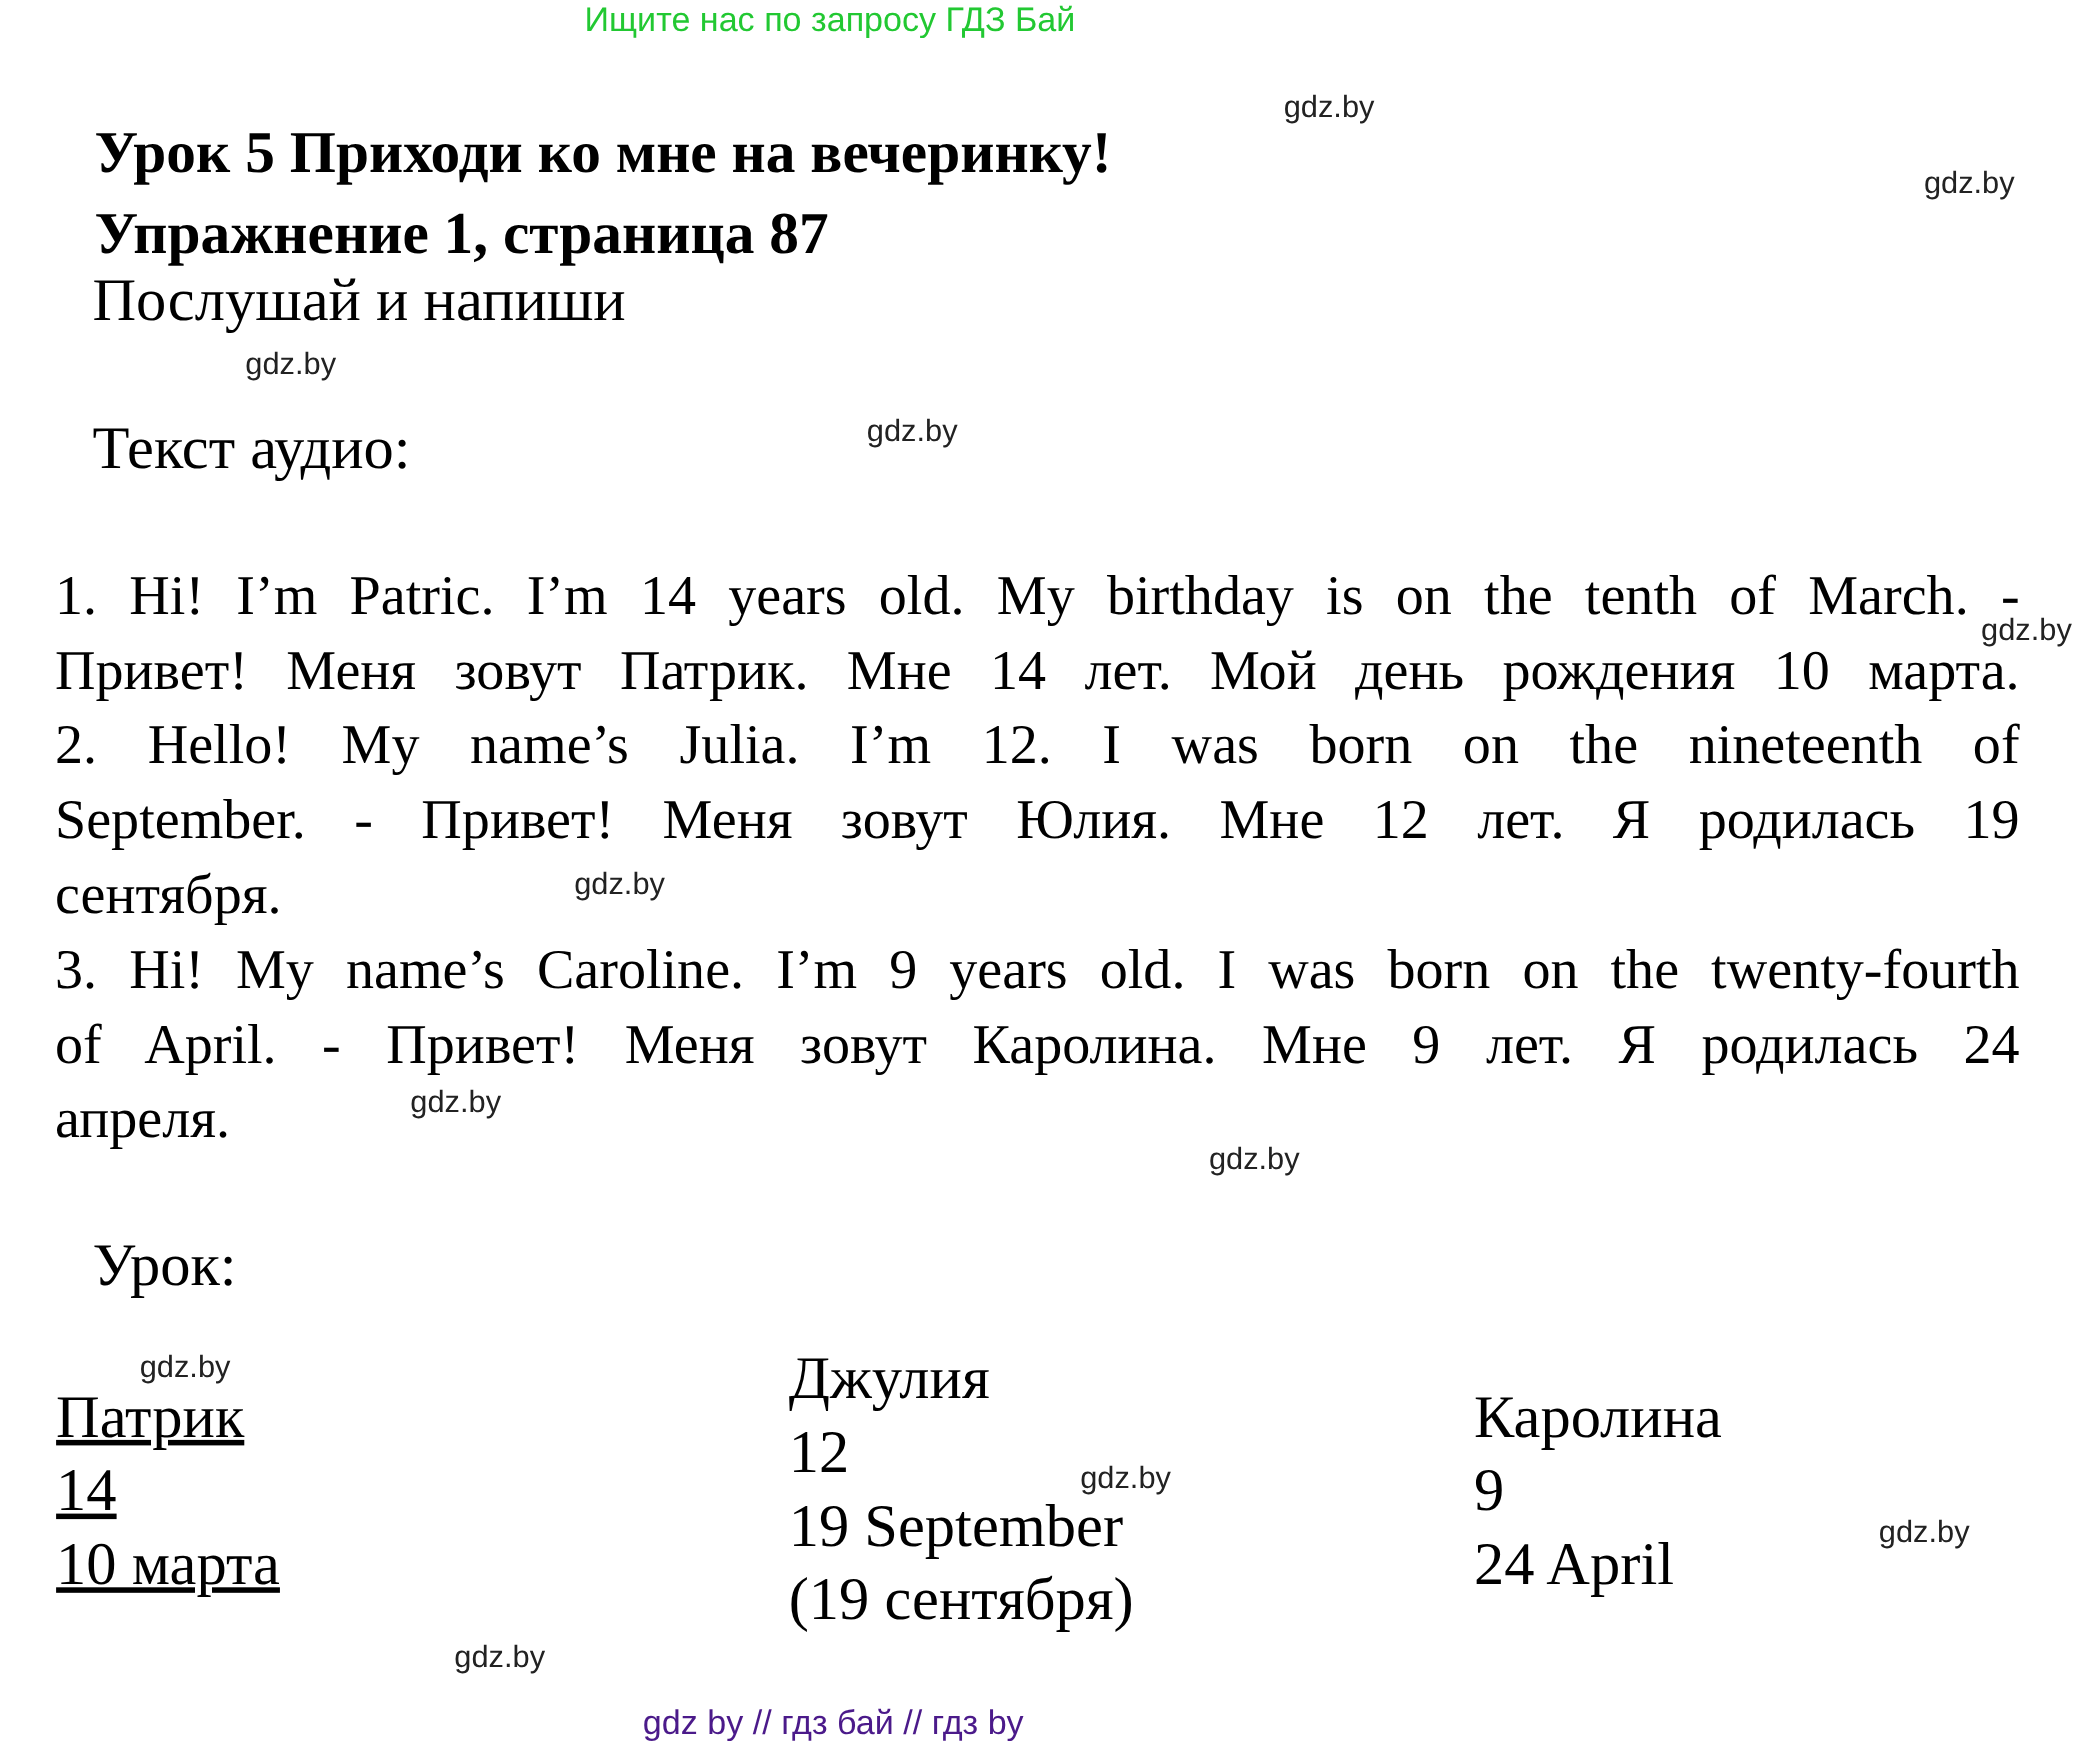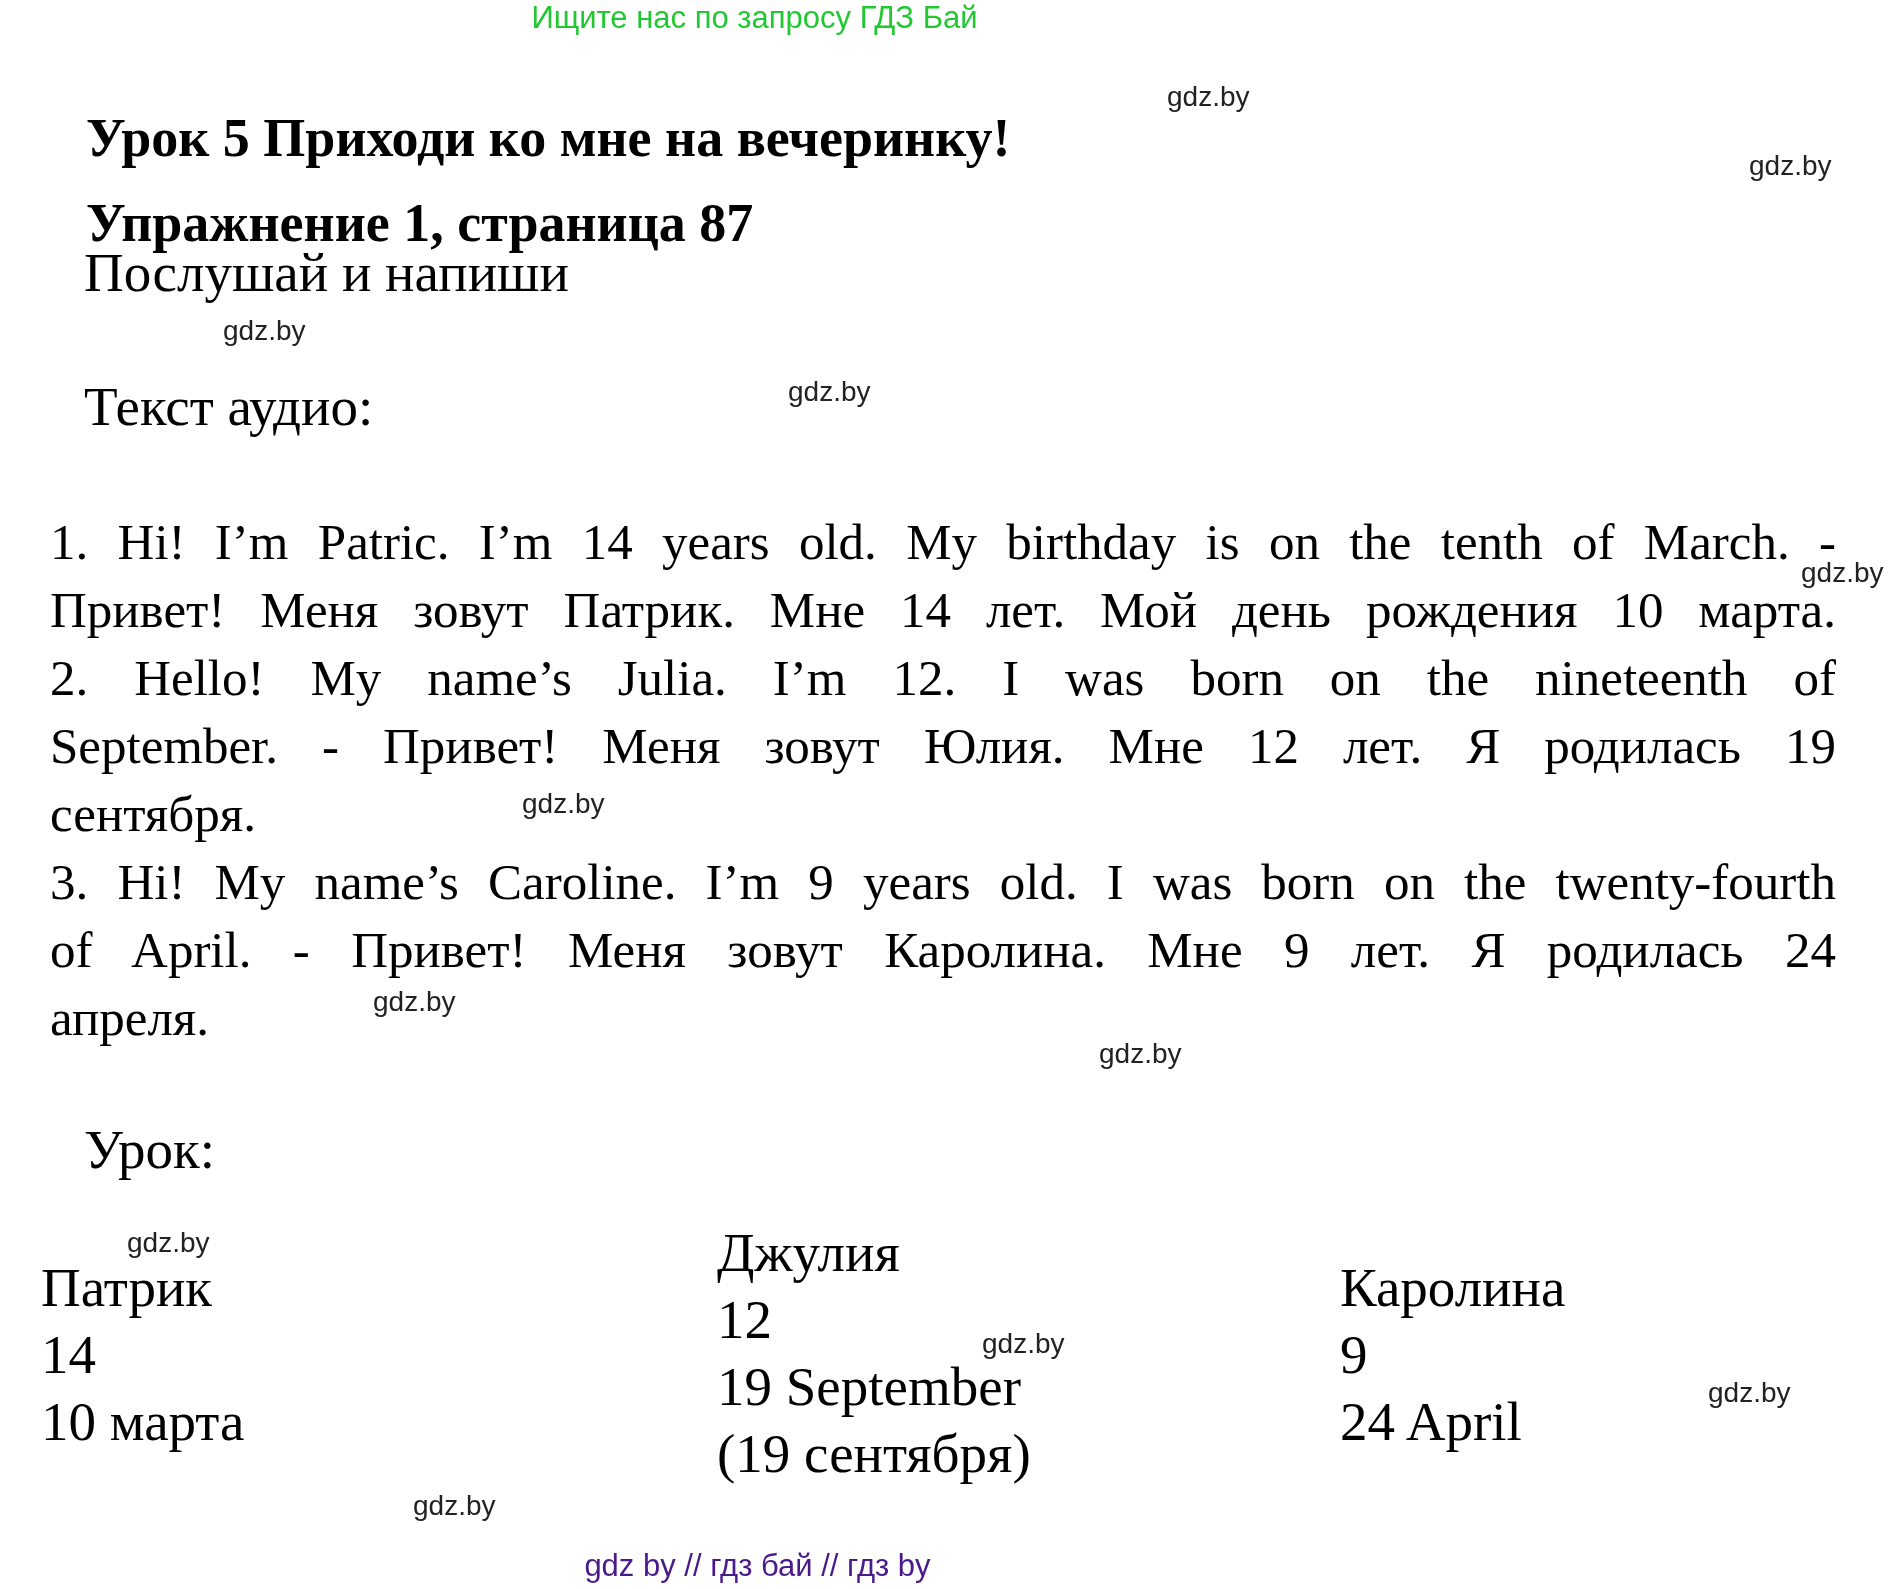--- a/index.html
+++ b/index.html
@@ -17,39 +17,39 @@
   .ans-col { position:absolute; font-family:"Liberation Serif", serif; font-size:55px; line-height:67px; color:#000; }
   .ans-col div { white-space:nowrap; }
   .footer { left:0; width:1515px; top:1548px; text-align:center; font-size:31px; line-height:36px; color:#4b1a8a; }
 </style>
 </head>
 <body>
 
 <div class="abs sans top-banner">Ищите нас по запросу ГДЗ Бай</div>
 
 <div class="abs serif title" style="top:108px;">Урок 5 Приходи ко мне на вечеринку!</div>
-<div class="abs serif title" style="top:193px;">Упражнение 1, страница 87</div>
+<div class="abs serif title" style="top:182px;">Упражнение 1, страница 87</div>
 <div class="abs serif sub" style="top:243px;">Послушай и напиши</div>
 
 <div class="abs serif sub" style="top:377px;">Текст аудио:</div>
 
 <div class="para" style="top:508px;">
   <span class="ln">1. Hi! I’m Patric. I’m 14 years old. My birthday is on the tenth of March. -</span>
   <span class="ln">Привет! Меня зовут Патрик. Мне 14 лет. Мой день рождения 10 марта.</span>
   <span class="ln">2. Hello! My name’s Julia. I’m 12. I was born on the nineteenth of</span>
   <span class="ln">September. - Привет! Меня зовут Юлия. Мне 12 лет. Я родилась 19</span>
   <span class="ln last">сентября.</span>
   <span class="ln">3. Hi! My name’s Caroline. I’m 9 years old. I was born on the twenty-fourth</span>
   <span class="ln">of April. - Привет! Меня зовут Каролина. Мне 9 лет. Я родилась 24</span>
   <span class="ln last">апреля.</span>
 </div>
 
 <div class="abs serif sub" style="top:1120px;">Урок:</div>
 
-<div class="ans-col" style="left:41px; top:1254px;">
+<div class="ans-col" style="left:51px; top:1254px;text-decoration:underline;">
   <div>Патрик</div>
   <div>14</div>
   <div>10 марта</div>
 </div>
 <div class="ans-col" style="left:697px; top:1219px;margin-left:20px;">
   <div>Джулия</div>
   <div>12</div>
   <div>19 September</div>
   <div>(19 сентября)</div>
 </div>

